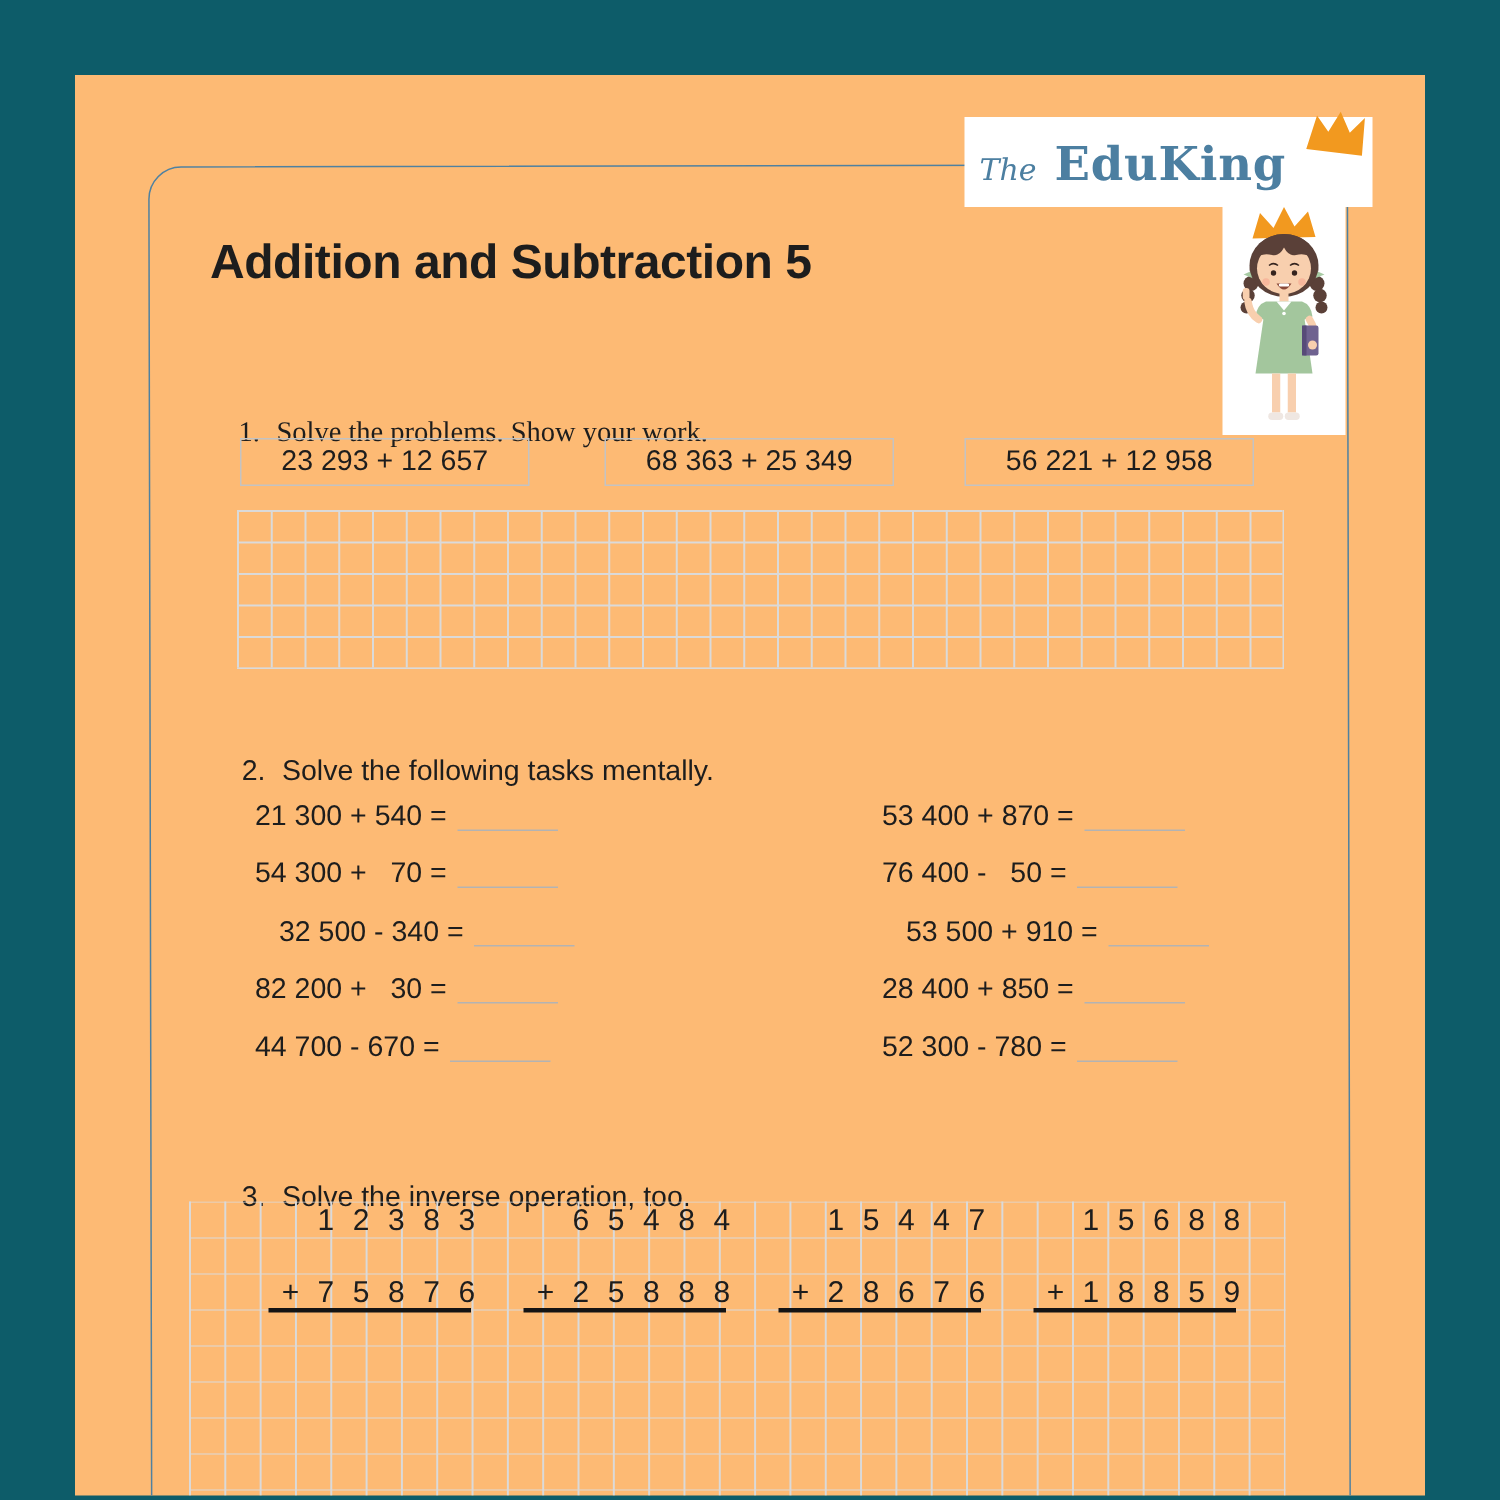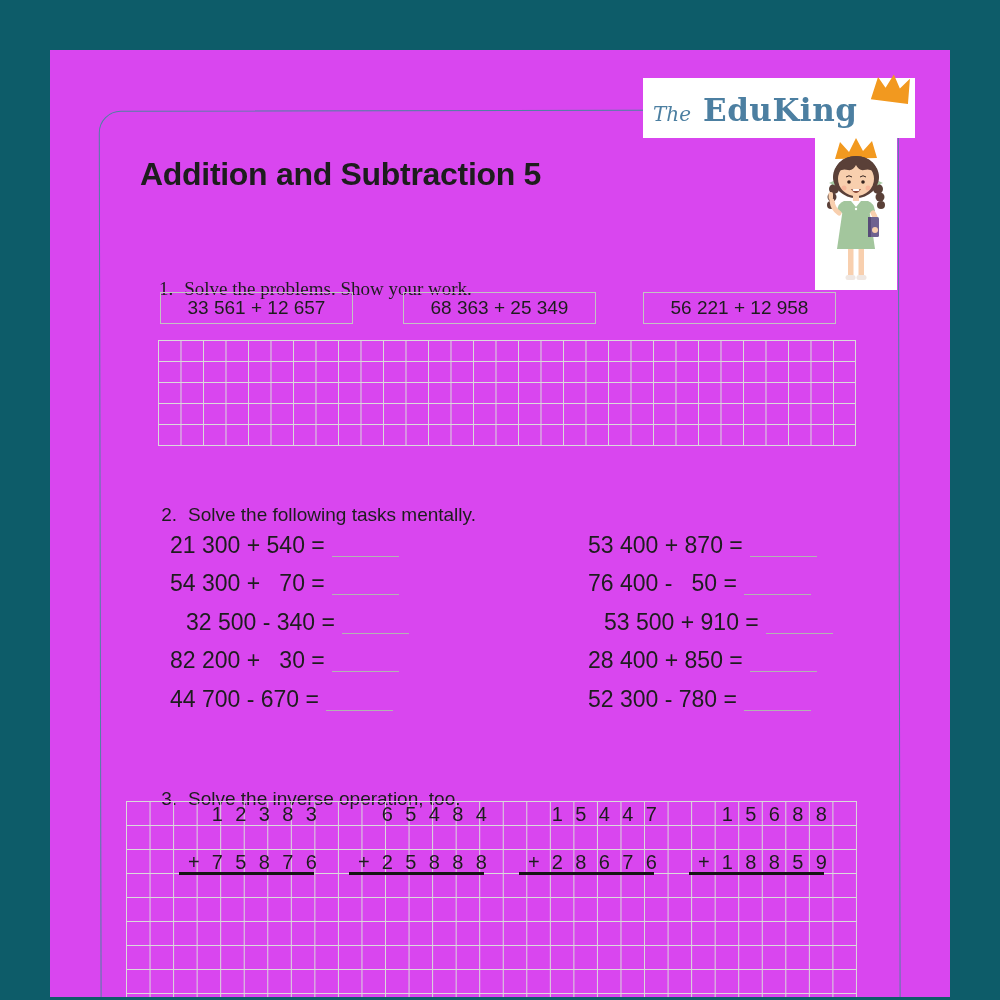--- a/index.html
+++ b/index.html
@@ -7,21 +7,21 @@
   body {
     font-family:"Liberation Sans", sans-serif;
     background:#0d5c69;
     position:relative;
     overflow:hidden;
     color:#1d1d1d;
   }
   .page {
     position:absolute; left:50px; top:50px;
     width:900px; height:947px;
-    background:#d946ef;
+    background:#fdba74;
     overflow:hidden;
   }
   
   .hand-border {
     position:absolute; left:50px; top:60px;
     width:800px; height:1200px;
     border:1.6px solid #4e81a1;
     border-radius:22px 18px 0 0;
     transform:rotate(-0.12deg);
   }
@@ -78,21 +78,21 @@
     background-size:22.5px 21px;
     border-right:1px solid #dadada; border-bottom:1px solid #dadada;
   }
   .grid2 {
     left:76px; top:751px; width:731px; height:196px;
     background-size:23.55px 24px;
   }
   
   .eq-row {
     position:absolute; height:26px; line-height:26px;
-    font-size:23px; white-space:pre;
+    font-size:19px; white-space:pre;
   }
   .col-l { left:120px; } .col-r { left:538px; }
   .r1 { top:482px; } .r2 { top:520px; } .r3 { top:559px;margin-left:16px; } .r4 { top:597px; } .r5 { top:636px; }
   .blank {
     display:inline-block; width:67px; height:18px;
     border-bottom:1.6px solid #b3b3b3;
     margin-left:7px; transform:translateY(4px);
   }
   
   .sum-problem { position:absolute; top:752px; width:142px; height:76px; font-size:20px; }
@@ -166,21 +166,21 @@
       <rect x="41.5" y="138" width="10" height="5" rx="2.5" fill="#efe7e2"></rect>
     </svg>
   </div>
 
   <h1 class="title">Addition and Subtraction 5</h1>
 
   <div class="sec-heading s1">
     <span class="sec-num">1.</span><span>Solve the problems. Show your work.</span>
   </div>
   <div class="prob-box b1">
-    <span>33 561 + 12 657</span>
+    <span>23 293 + 12 657</span>
   </div>
   <div class="prob-box b2">
     <span>68 363 + 25 349</span>
   </div>
   <div class="prob-box b3">
     <span>56 221 + 12 958</span>
   </div>
   <div class="grid grid1"></div>
 
   <div class="sec-heading s2">

